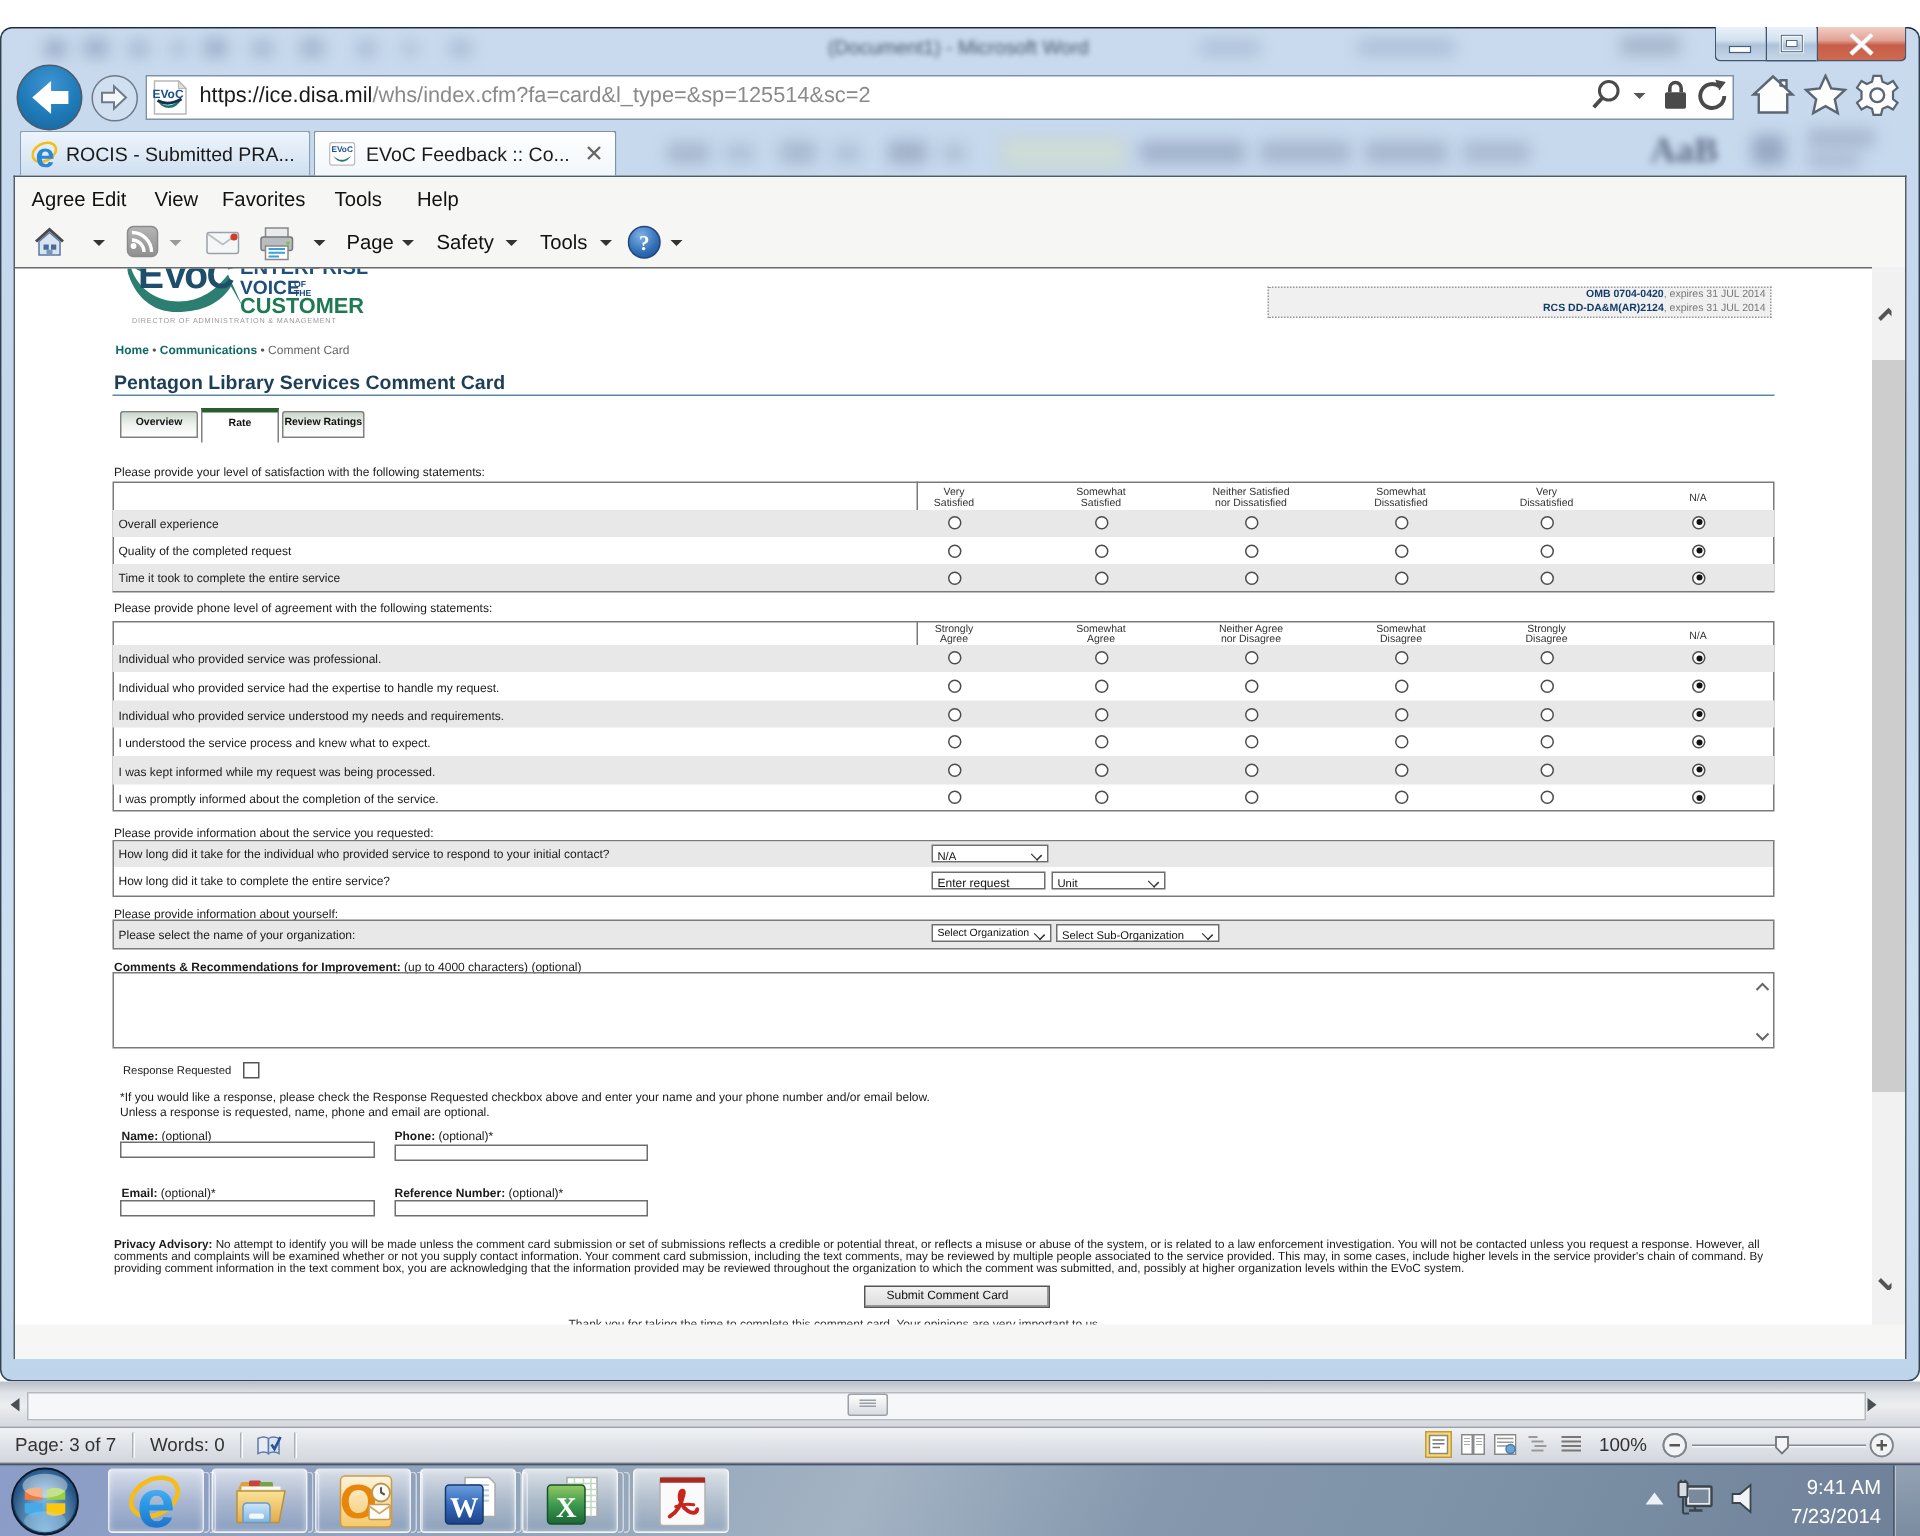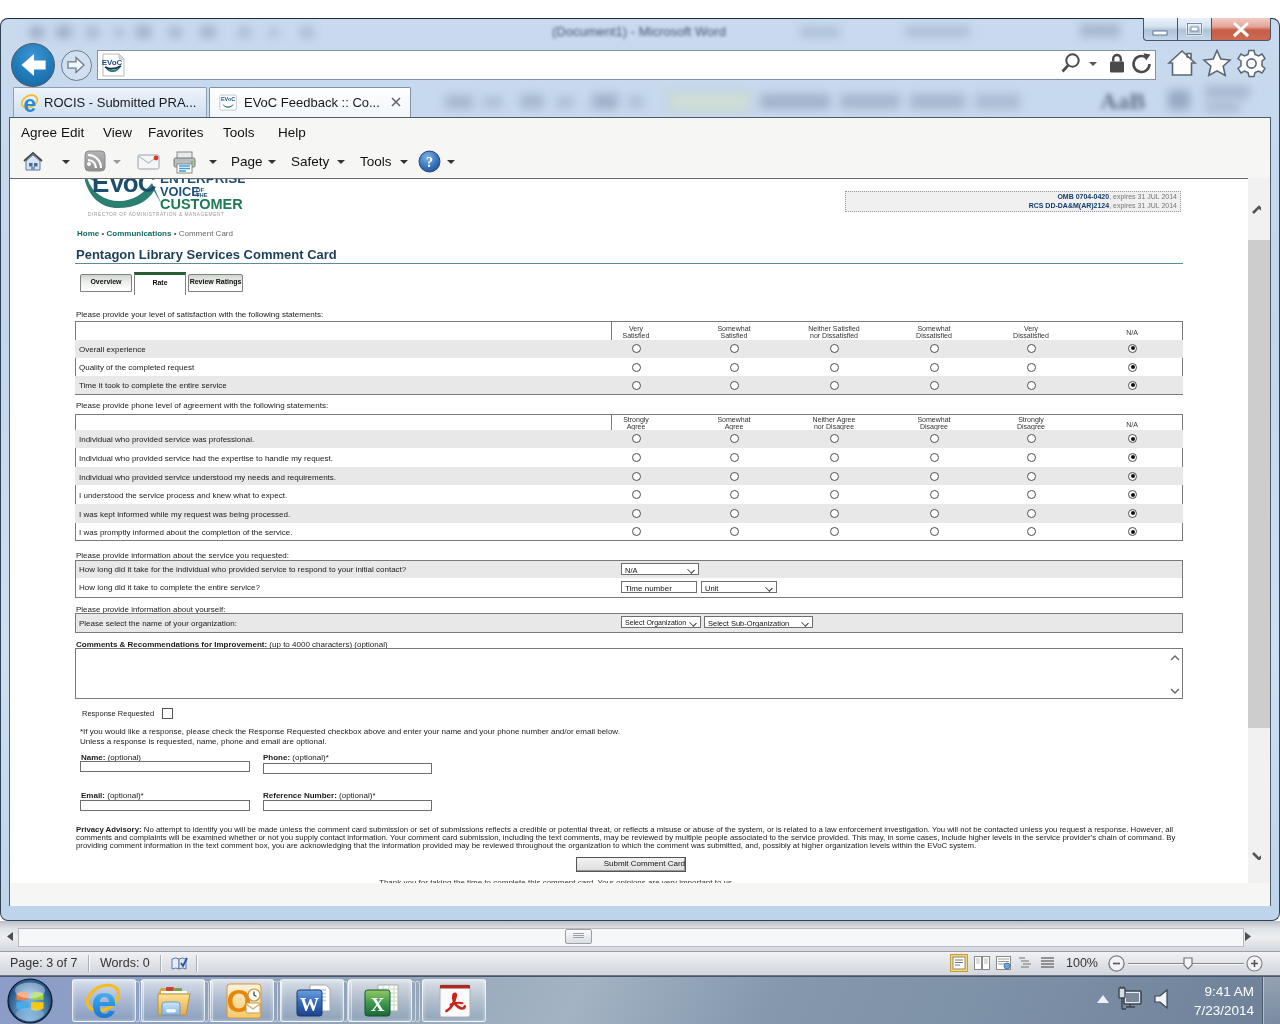--- a/index.html
+++ b/index.html
@@ -101,20 +101,21 @@
         <path d="M22 14 L14 6.5 L14 10.8 L6 10.8 L6 17.2 L14 17.2 L14 21.5 Z" fill="#f2f7fb" stroke="#6e7a88" stroke-width="1.3"></path>
       </svg></div>
 <div class="abs" id="urlbox"></div>
 <svg class="abs" style="top:53px;left:102px" width="23" height="24" viewBox="0 0 23 24">
       <path d="M1 1 L17 1 L22 6 L22 23 L1 23 Z" fill="#fff" stroke="#b8b8b8"></path>
       <path d="M17 1 L17 6 L22 6 Z" fill="#e0e0e0" stroke="#b8b8b8" stroke-width="0.8"></path>
       <text x="10" y="12" font-size="8" font-weight="bold" fill="#1a4f8f" text-anchor="middle" font-family="Liberation Sans">EVoC</text>
       <path d="M3 14 Q10 21 19 13 Q16 19 10.5 19 Q5.5 19 3 14Z" fill="#1a7a6e"></path>
       <path d="M3 14 Q10 18 19 13" stroke="#16304f" stroke-width="2" fill="none"></path>
     </svg>
+<div class="abs" id="urltext">https://ice.disa.mil<span>/whs/index.cfm?fa=card&amp;l_type=&amp;sp=125514&amp;sc=2</span></div>
 <div id="urlicons">
 <svg class="abs" style="left:1058px;top:50px" width="26" height="26" viewBox="0 0 26 26">
         <circle cx="14.5" cy="10.5" r="6.2" fill="none" stroke="#4a4a4a" stroke-width="2"></circle>
         <path d="M10 15.5 L4.5 21.5" stroke="#4a4a4a" stroke-width="2.6"></path>
       </svg>
 <span class="drop" style="left:1089px;top:62px;border-top-color:#555"></span>
 <svg class="abs" style="left:1107px;top:52px" width="20" height="23" viewBox="0 0 20 23">
         <rect x="3" y="9.5" width="14" height="11" rx="1.2" fill="#4a4a4a"></rect>
         <path d="M6.2 9.5 V6.8 a3.8 3.8 0 0 1 7.6 0 V9.5" fill="none" stroke="#4a4a4a" stroke-width="2.4"></path>
       </svg>
@@ -349,21 +350,21 @@
 
 <div class="pg" style="left:66px;top:372px">Please provide information about the service you requested:</div>
 <div style="position:absolute;left:65px;top:381px;width:1108px;height:38px;border:1px solid #7a7a7a;box-sizing:border-box;"></div>
 <div class="row" style="top:382px;height:17px;width:1106px;left:66px;"></div>
 <div class="pg" style="left:69px;top:386px">How long did it take for the individual who provided service to respond to your initial contact?</div>
 <div class="sel" style="left:611px;top:384px;width:78px;height:12px;">
         <span class="seltxt">N/A</span>
       </div>
 <div class="pg" style="left:69px;top:404px">How long did it take to complete the entire service?</div>
 <div class="inp" style="left:611px;top:402px;width:76px;height:12px;">
-        <span class="seltxt">Time number</span>
+        <span class="seltxt">Enter request</span>
       </div>
 <div class="sel" style="left:691px;top:402px;width:76px;height:12px;">
         <span class="seltxt">Unit</span>
       </div>
 
 <div class="pg" style="left:66px;top:426px">Please provide information about yourself:</div>
 <div style="position:absolute;left:65px;top:434px;width:1108px;height:20px;border:1px solid #7a7a7a;box-sizing:border-box;"></div>
 <div class="row" style="top:435px;height:18px;width:1106px;left:66px;"></div>
 <div class="pg" style="left:69px;top:440px">Please select the name of your organization:</div>
 <div class="sel" style="left:611px;top:437px;width:80px;height:12px;font-size:7px;">
@@ -390,21 +391,21 @@
 <div class="pg" style="left:71px;top:573.5px"><b>Name:</b> (optional)</div>
 <div class="pg" style="left:253px;top:574px"><b>Phone:</b> (optional)*</div>
 <div class="inp" style="left:70px;top:582px;width:170px;height:11px;"></div>
 <div class="inp" style="left:253px;top:584px;width:169px;height:11px;"></div>
 <div class="pg" style="left:71px;top:611.5px"><b>Email:</b> (optional)*</div>
 <div class="pg" style="left:253px;top:611.5px"><b>Reference Number:</b> (optional)*</div>
 <div class="inp" style="left:70px;top:621px;width:170px;height:11px;"></div>
 <div class="inp" style="left:253px;top:621px;width:169px;height:11px;"></div>
 
 <div class="pg" style="left:66px;top:647px;line-height:8.2px;font-size:7.8px;"><b>Privacy Advisory:</b> No attempt to identify you will be made unless the comment card submission or set of submissions reflects a credible or potential threat, or reflects a misuse or abuse of the system, or is related to a law enforcement investigation. You will not be contacted unless you request a response. However, all<br>comments and complaints will be examined whether or not you supply contact information. Your comment card submission, including the text comments, may be reviewed by multiple people associated to the service provided. This may, in some cases, include higher levels in the service provider's chain of command. By<br>providing comment information in the text comment box, you are acknowledging that the information provided may be reviewed throughout the organization to which the comment was submitted, and, possibly at higher organization levels within the EVoC system.</div>
-<div style="position:absolute;left:566px;top:678px;width:108px;height:13px;background:linear-gradient(180deg,#f2f2f2,#ddd);border:1px solid #555;box-shadow:inset -1px -1px 0 #999;font-size:8px;color:#111;text-align:right;line-height:12px;">Submit Comment Card</div>
+<div style="position:absolute;left:566px;top:678px;width:108px;height:13px;background:linear-gradient(180deg,#f2f2f2,#ddd);border:1px solid #555;box-shadow:inset -1px -1px 0 #999;font-size:8px;color:#111;text-align:left;line-height:12px;padding-left:14px;">Submit Comment Card</div>
 <div class="pg" style="left:369px;top:699px;color:#333">Thank you for taking the time to complete this comment card. Your opinions are very important to us.</div>
 </div>
 <div class="abs" id="vscroll">
 <svg class="chev" style="left:3px;top:26px" width="16" height="12">
         <path d="M2 9 L8 3 L14 9" fill="none" stroke="#555" stroke-width="2.6"></path>
       </svg>
 <div id="vthumb"></div>
 <svg class="chev" style="left:3px;top:672px" width="16" height="12">
         <path d="M2 3 L8 9 L14 3" fill="none" stroke="#555" stroke-width="2.6"></path>
       </svg>

